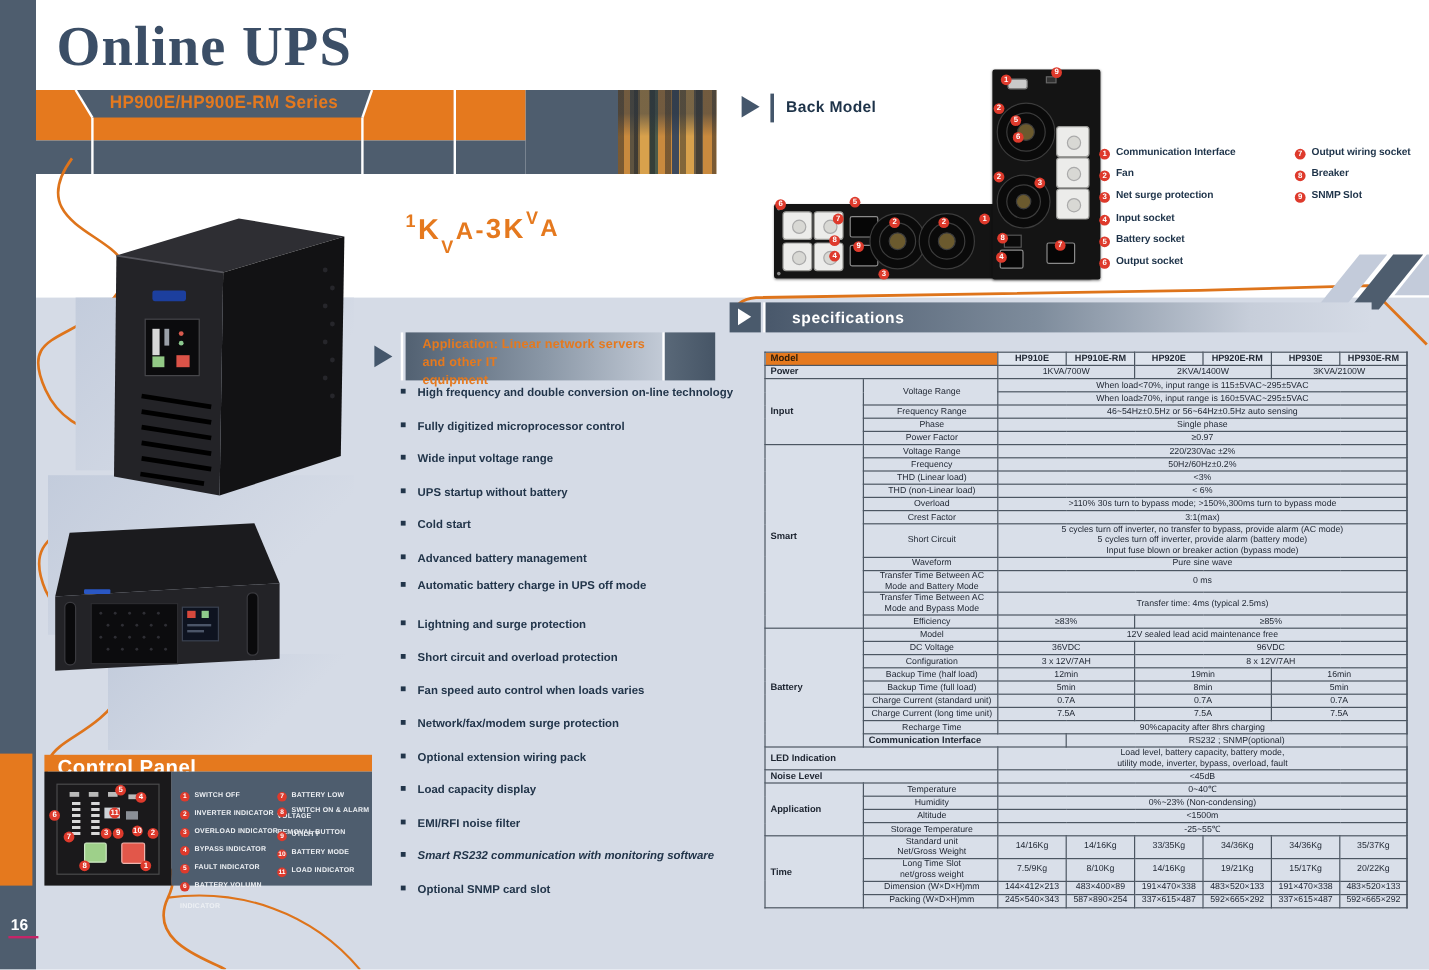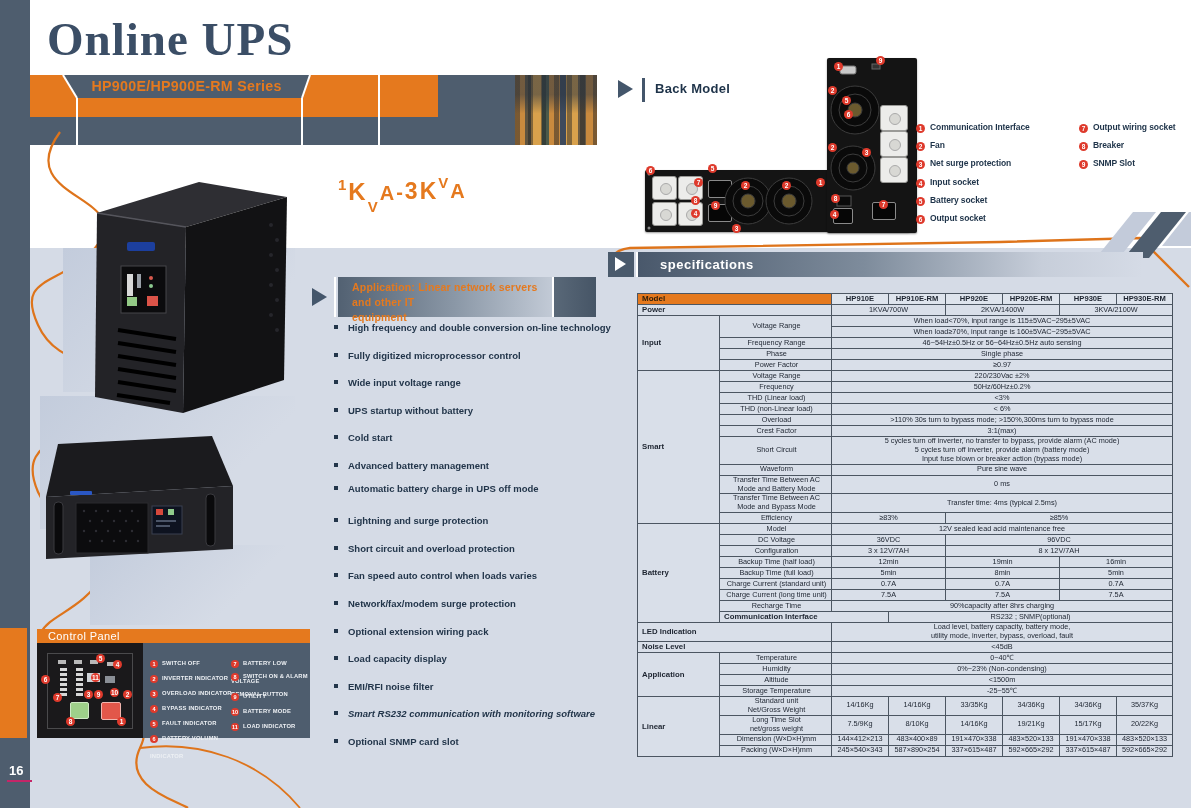--- a/index.html
+++ b/index.html
@@ -73,21 +73,21 @@
   #spec-table{border-collapse:collapse;width:535px;table-layout:fixed;font-size:7.3px;color:#1d2430;
               background:#D9DFE9;border:1px solid #46505c;}
   #spec-table td{border:1px solid #4c5662;padding:0 2px;text-align:center;line-height:1.22;height:10px;
                  white-space:pre-line;overflow:hidden;}
   #spec-table td.sec{font-weight:bold;text-align:left;padding-left:4px;font-size:7.8px;}
   #spec-table td.lbl{text-align:center;padding-left:4px;}
   #spec-table td.model-lbl{background:#E5791E;font-weight:bold;text-align:left;padding-left:4px;color:#2e1d08;font-size:8px;}
   #spec-table td.model{font-weight:bold;background:#DEE4ED;font-size:7.6px;}
   
   .cp-banner{left:37px;top:629px;width:273px;height:14px;background:#E5791E;}
-  .cp-title{position:absolute;left:11px;top:1px;color:#fff;font-weight:normal;font-size:11px;letter-spacing:.4px;}
+  .cp-title{position:absolute;left:11px;top:1px;color:#fff;font-weight:bold;font-size:17px;letter-spacing:.4px;}
   .cp-img{left:37px;top:643px;width:106px;height:95px;background:#1A191B;}
   .cp-frame{position:absolute;left:10px;top:10px;width:84px;height:74px;border:1px solid #4a4a4c;}
   .cp-legend{left:143px;top:643px;width:167px;height:95px;background:#4E5D6E;}
   .led-col{position:absolute;width:7px;background:repeating-linear-gradient(180deg,#d8d8d8 0 3px,#1a191b 3px 5px);}
   .gbtn{position:absolute;background:#9ED08A;border:1px solid #cfe9c6;border-radius:2px;}
   .rbtn{position:absolute;background:#E2574A;border:1px solid #f0b5ae;border-radius:2px;}
   .grect{position:absolute;background:#b9b9b9;}
   
   .page-num{left:9px;top:763px;color:#fff;font-weight:bold;font-size:13px;}
   .page-underline{left:7px;top:780px;width:25px;height:2px;background:#C52568;}
@@ -463,21 +463,21 @@
         </tr>
         <tr>
           <td class="lbl">Altitude</td>
           <td colspan="6">&lt;1500m</td>
         </tr>
         <tr>
           <td class="lbl">Storage Temperature</td>
           <td colspan="6">-25~55℃</td>
         </tr>
         <tr>
-          <td class="sec" rowspan="4">Linear</td>
+          <td class="sec" rowspan="4">Time</td>
           <td class="lbl">Standard unit
 Net/Gross Weight</td>
           <td>14/16Kg</td>
           <td>14/16Kg</td>
           <td>33/35Kg</td>
           <td>34/36Kg</td>
           <td>34/36Kg</td>
           <td>35/37Kg</td>
         </tr>
         <tr>

